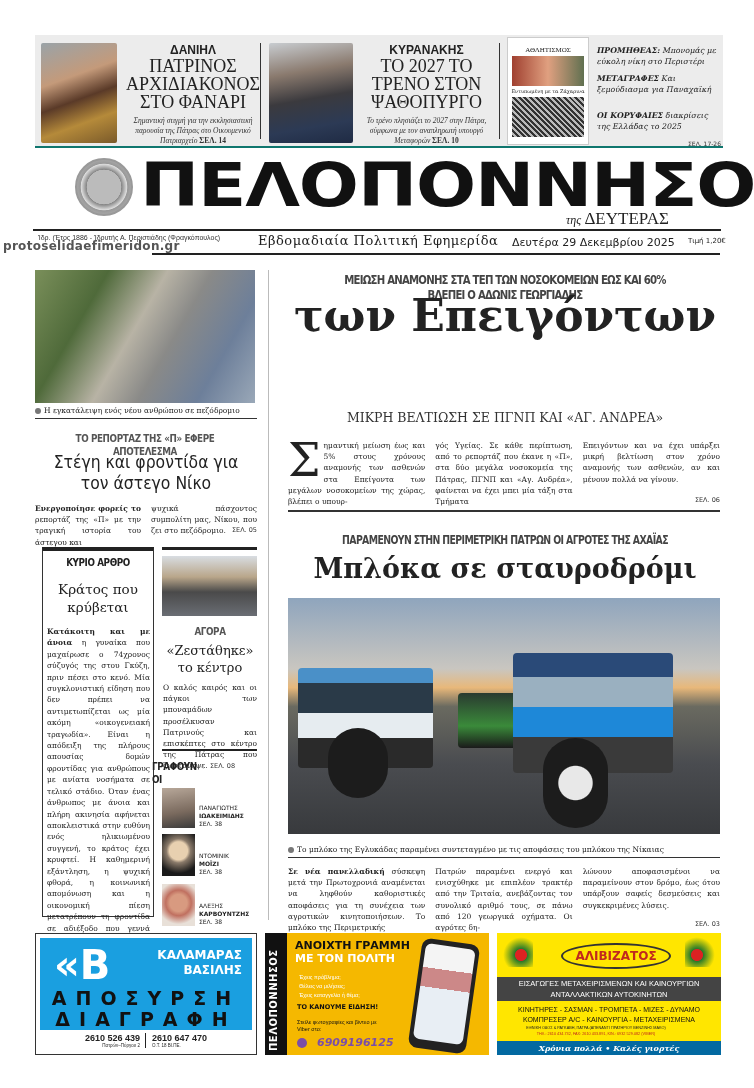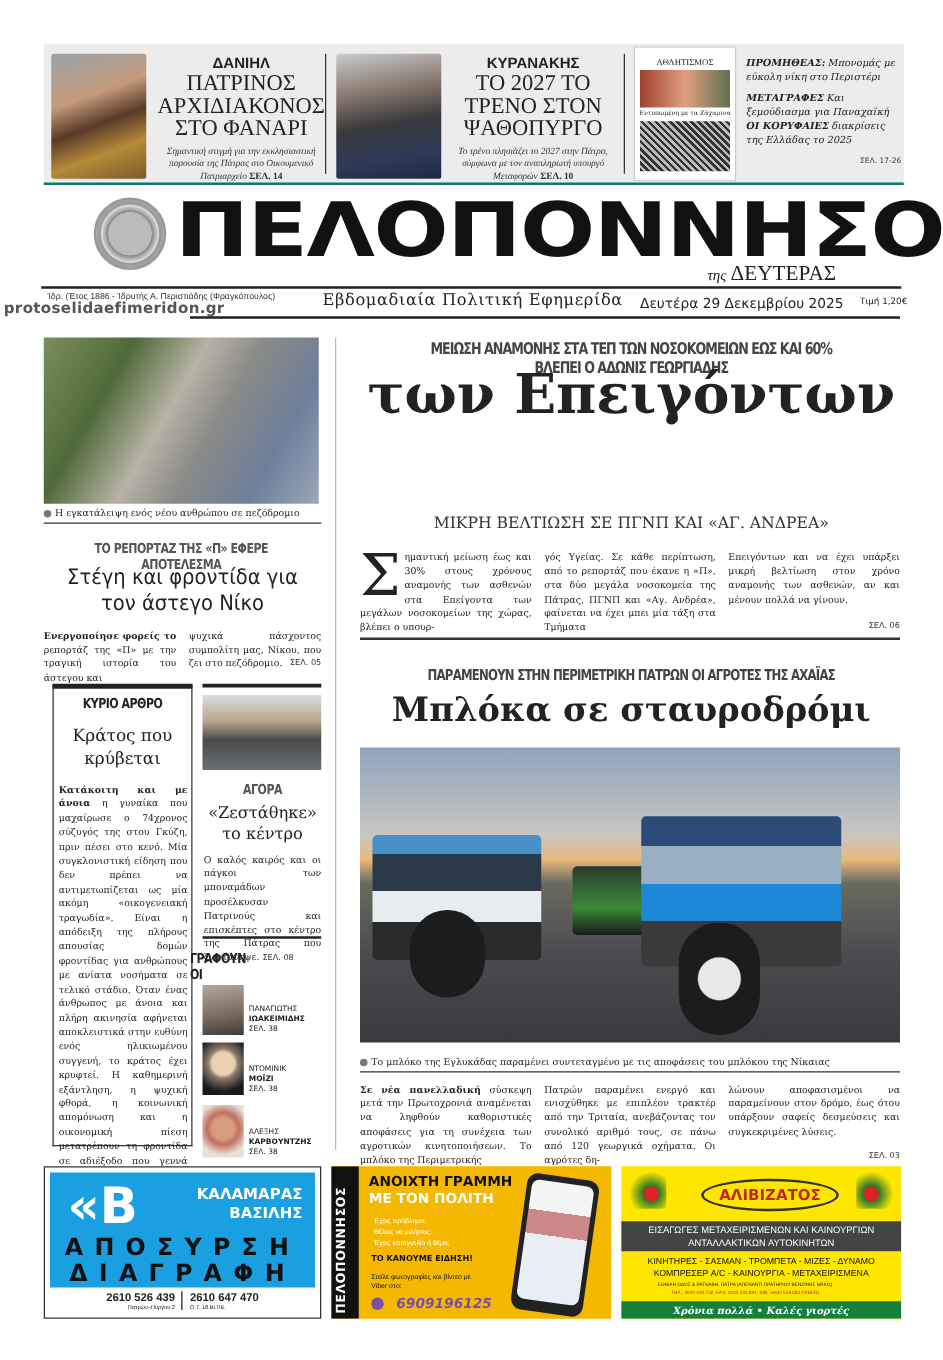--- a/index.html
+++ b/index.html
@@ -69,21 +69,21 @@
   <div class="vline" style="left:464px"></div>
   <div class="teaser" style="left:470px;width:218px">
     <div style="position:absolute;left:2px;top:-4px;width:82px;height:108px;background:#fff;border:1px solid #ccc">
       <div style="font-size:7px;text-align:center;margin-top:8px;font-family:'Liberation Serif',serif">ΑΘΛΗΤΙΣΜΟΣ</div>
       <div style="margin:2px 4px;height:30px;background:linear-gradient(90deg,#a04030,#e0a080,#607050)"></div>
       <div style="font-size:5px;text-align:center">Εντυπωμένη με τα Ζάχαρινα</div>
       <div style="margin:3px 4px;height:40px;background:repeating-linear-gradient(45deg,#333 0 2px,#bbb 2px 4px)"></div>
     </div>
     <div style="position:absolute;left:92px;top:4px;width:124px;font-family:'DejaVu Serif',serif;font-size:7.8px;line-height:11px;font-style:italic">
       <div style="margin-bottom:6px"><b>ΠΡΟΜΗΘΕΑΣ:</b> <span>Μπονομάς με εύκολη νίκη στο Περιστέρι</span></div>
-      <div style="margin-bottom:0"><b>ΜΕΤΑΓΡΑΦΕΣ</b> <span>Και ξεμούδιασμα για Παναχαϊκή</span></div>
+      <div style="margin-bottom:15px"><b>ΜΕΤΑΓΡΑΦΕΣ</b> <span>Και ξεμούδιασμα για Παναχαϊκή</span></div>
       <div><b>ΟΙ ΚΟΡΥΦΑΙΕΣ</b> <span>διακρίσεις της Ελλάδας το 2025</span></div>
       <div class="sel" style="margin-top:6px;font-style:normal;font-size:6px">ΣΕΛ. 17-26</div>
     </div>
   </div>
 </div>
 
 <div id="logo" class="abs"></div>
 <div id="mast" class="abs">ΠΕΛΟΠΟΝΝΗΣΟΣ</div>
 <div id="mastsub" class="abs"><i>της</i> <span>ΔΕΥΤΕΡΑΣ</span></div>
 <div id="rule1" class="abs"></div>
@@ -145,21 +145,21 @@
 </div>
 
 <div class="abs" style="left:268px;top:270px;width:1px;height:650px;background:#bbb"></div>
 
 <div id="leadkick" class="abs">ΜΕΙΩΣΗ ΑΝΑΜΟΝΗΣ ΣΤΑ ΤΕΠ ΤΩΝ ΝΟΣΟΚΟΜΕΙΩΝ ΕΩΣ ΚΑΙ 60% ΒΛΕΠΕΙ Ο ΑΔΩΝΙΣ ΓΕΩΡΓΙΑΔΗΣ</div>
 <div id="leadhead" class="abs">
     <div>των Επειγόντων</div>
   </div>
 <div id="leadsub" class="abs">ΜΙΚΡΗ ΒΕΛΤΙΩΣΗ ΣΕ ΠΓΝΠ ΚΑΙ «ΑΓ. ΑΝΔΡΕΑ»</div>
 <div class="abs cols3" style="left:288px;top:440px;width:432px">
-  <div class="body"><span class="dropcap">Σ</span><span>ημαντική μείωση έως και 30% στους χρόνους αναμονής των ασθενών στα Επείγοντα των μεγάλων νοσοκομείων της χώρας, βλέπει ο υπουρ-</span></div>
+  <div class="body"><span class="dropcap">Σ</span><span>ημαντική μείωση έως και 5% στους χρόνους αναμονής των ασθενών στα Επείγοντα των μεγάλων νοσοκομείων της χώρας, βλέπει ο υπουρ-</span></div>
   <div class="body">γός Υγείας. Σε κάθε περίπτωση, από το ρεπορτάζ που έκανε η «Π», στα δύο μεγάλα νοσοκομεία της Πάτρας, ΠΓΝΠ και «Αγ. Ανδρέα», φαίνεται να έχει μπει μία τάξη στα Τμήματα</div>
   <div class="body"><span>Επειγόντων και να έχει υπάρξει μικρή βελτίωση στον χρόνο αναμονής των ασθενών, αν και μένουν πολλά να γίνουν.</span><div class="sel" style="margin-top:10px">ΣΕΛ. 06</div></div>
 </div>
 <div class="abs" style="left:288px;top:510px;width:432px;height:2px;background:#333"></div>
 
 <div class="abs" style="left:285px;top:533px;width:440px;text-align:center;font-family:'DejaVu Sans',sans-serif;font-weight:bold;font-size:12px;color:#444;letter-spacing:-0.8px;transform:scaleX(0.78)">ΠΑΡΑΜΕΝΟΥΝ ΣΤΗΝ ΠΕΡΙΜΕΤΡΙΚΗ ΠΑΤΡΩΝ ΟΙ ΑΓΡΟΤΕΣ ΤΗΣ ΑΧΑΪΑΣ</div>
 <div class="abs" style="left:285px;top:550px;width:440px;text-align:center;font-family:'DejaVu Serif',serif;font-weight:bold;font-size:27px;line-height:38px;color:#222">Μπλόκα σε σταυροδρόμι</div>
 <div id="photo2" class="abs">
   <div class="tractor" style="left:10px;top:70px;width:135px;height:100px;background:linear-gradient(180deg,#4a90c8 0 15%,#2a3a48 15% 45%,#e6ecf0 45% 70%,#2a2a2a 70%)"></div>
   <div class="tractor" style="left:40px;top:130px;width:60px;height:70px;border-radius:30px;background:#1c1c1c"></div>
@@ -230,14 +230,14 @@
       <div>ΑΝΤΑΛΛΑΚΤΙΚΩΝ ΑΥΤΟΚΙΝΗΤΩΝ</div>
     </div>
   <div style="position:absolute;left:0;top:72px;width:224px;text-align:center;font-family:'Liberation Sans',sans-serif;font-size:7px;line-height:10px;color:#111">
       <div>ΚΙΝΗΤΗΡΕΣ - ΣΑΣΜΑΝ - ΤΡΟΜΠΕΤΑ - ΜΙΖΕΣ - ΔΥΝΑΜΟ</div>
       <div>ΚΟΜΠΡΕΣΕΡ A/C - ΚΑΙΝΟΥΡΓΙΑ - ΜΕΤΑΧΕΙΡΙΣΜΕΝΑ</div>
     </div>
   <div style="position:absolute;left:4px;top:93px;width:190px;text-align:center;font-family:'Liberation Sans',sans-serif;font-size:3.8px;line-height:5.5px">
       <div>ΕΘΝΙΚΗ ΟΔΟΣ &amp; ΡΑΓΚΑΒΗ, ΠΑΤΡΑ (ΑΠΕΝΑΝΤΙ ΠΡΑΤΗΡΙΟΥ ΒΕΝΖΙΝΗΣ ΜΑΚΟ)</div>
       <div style="color:#c0281e">ΤΗΛ.: 2610 434.732, FAX: 2610 433.891, ΚΙΝ.: 6932 529.082 (VIBER)</div>
     </div>
-  <div style="position:absolute;left:0;top:108px;width:224px;height:14px;background:#15803d;text-align:center;font-family:'DejaVu Serif',serif;font-style:italic;font-weight:bold;font-size:8px;line-height:14px;color:#fff">Χρόνια πολλά • Καλές γιορτές</div>
+  <div style="position:absolute;left:0;top:108px;width:224px;height:14px;background:#0369a1;text-align:center;font-family:'DejaVu Serif',serif;font-style:italic;font-weight:bold;font-size:8px;line-height:14px;color:#fff">Χρόνια πολλά • Καλές γιορτές</div>
 </div>
 
 </body></html>

